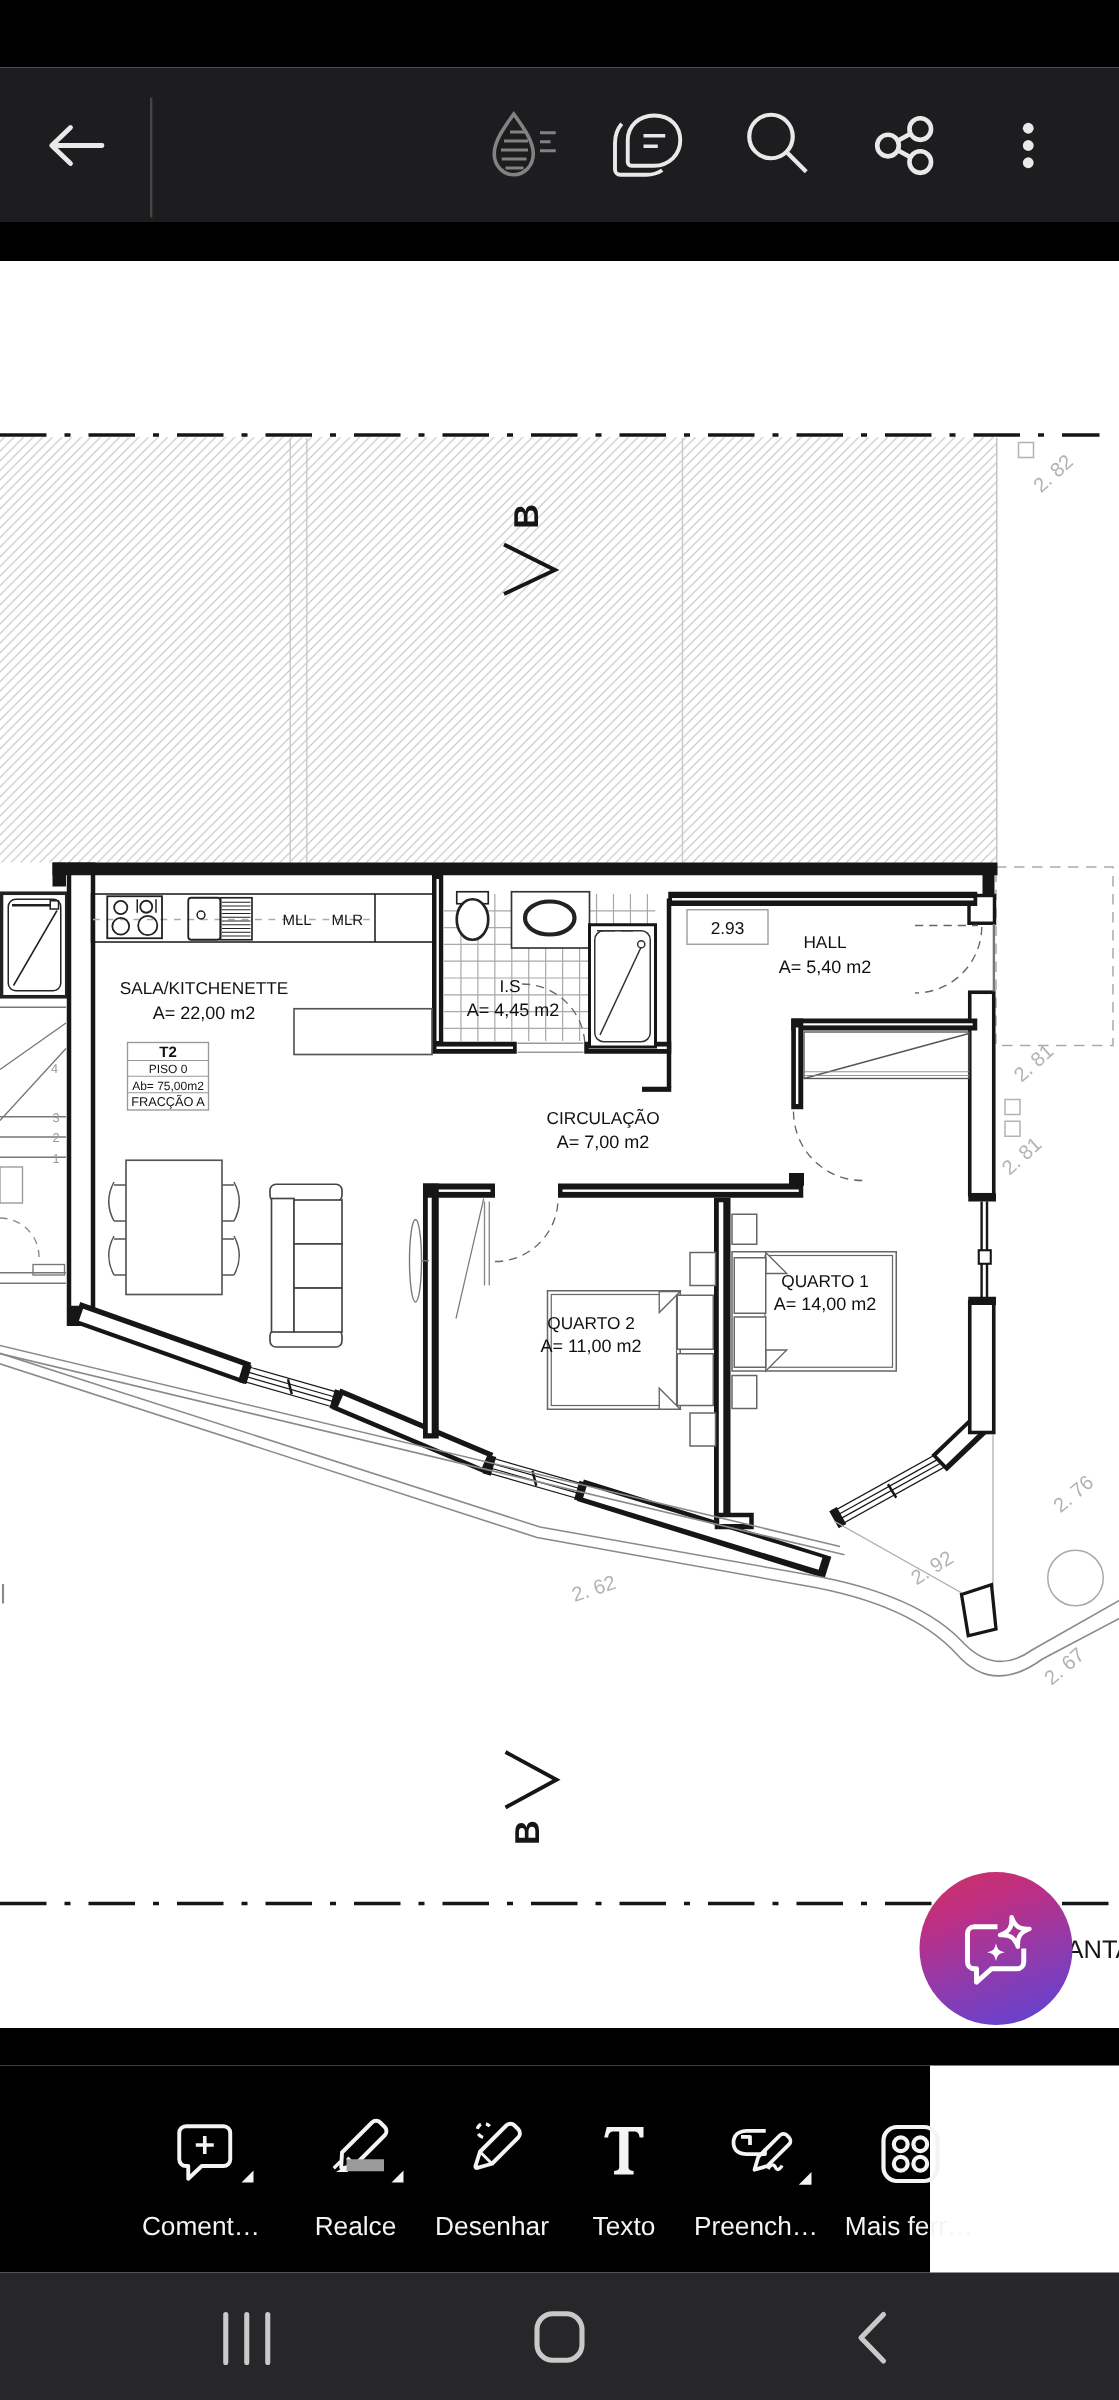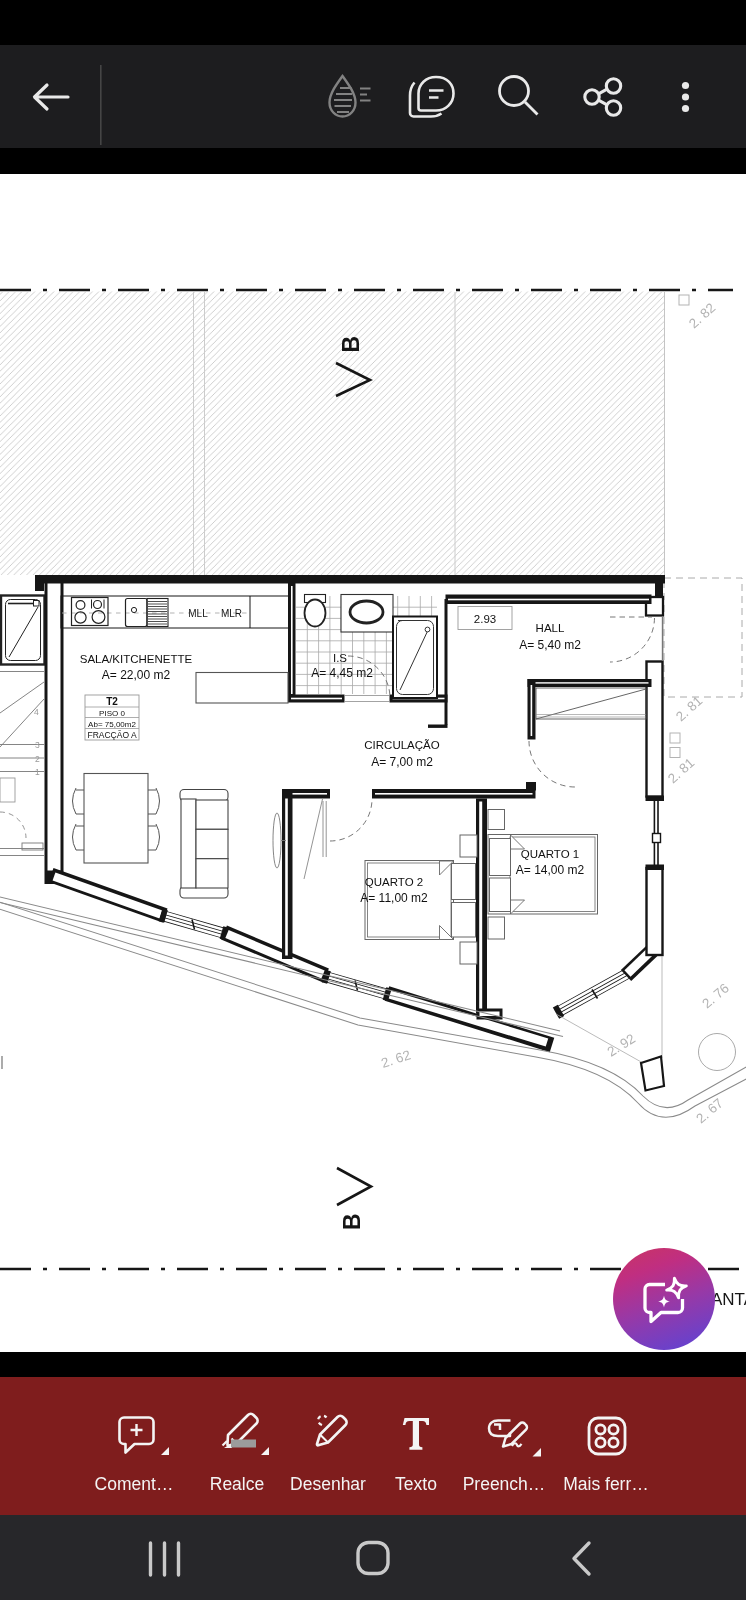--- a/index.html
+++ b/index.html
@@ -414,21 +414,21 @@
 <g stroke="#fff" stroke-width="3.3" fill="none" stroke-linejoin="round">
 <path d="M52 36.5 L36.5 36.5 C34 36.5 32 38.5 32 41 L32 60 C32 62.5 34 64.5 36.5 64.5 L38 64.5 L38 73.5 L48 64.5 L65 64.5 C67.5 64.5 69.5 62.5 69.5 60 L69.5 51"></path>
 <path d="M63.5 30 C64.5 36.6 66.9 39 73.5 40 C66.9 41 64.5 43.4 63.5 50 C62.5 43.4 60.1 41 53.5 40 C60.1 39 62.5 36.6 63.5 30 Z" fill="#ad3597" stroke-width="3" transform="rotate(-12 63.5 40)"></path>
 </g>
 <path d="M51 47.5 C51.8 51.6 53 52.8 57 53.5 C53 54.2 51.8 55.4 51 59.5 C50.2 55.4 49 54.2 45 53.5 C49 52.8 50.2 51.6 51 47.5 Z" fill="#fff"></path>
 </svg>
 </div>
 
 <div class="abs" style="left:0;top:1352px;width:746px;height:25px;background:#000;"></div>
 
-<div class="abs" style="left:0;top:1377px;width:746px;height:138px;background:#7f1d1d;color:#f4f4f4;">
+<div class="abs" style="left:0;top:1377px;width:620px;height:138px;background:#000000;color:#f4f4f4;">
 <svg width="746" height="138" viewBox="0 0 746 138" font-family="Liberation Sans,sans-serif">
 
 <g stroke="#f4f4f4" fill="none" stroke-width="2.6" stroke-linejoin="round">
 <path d="M124 40.5 h25 c2.5 0 4.5 2 4.5 4.5 v17.5 c0 2.5 -2 4.5 -4.5 4.5 h-14.5 l-9 8.5 v-8.5 h-1.5 c-2.5 0 -4.5 -2 -4.5 -4.5 v-17.5 c0 -2.5 2 -4.5 4.5 -4.5 Z"></path>
 <path d="M136.5 47 v12 M130.5 53 h12" stroke-width="2.4"></path>
 </g>
 <path d="M169 70 v8 h-8 Z" fill="#f4f4f4"></path>
 
 <g stroke="#f4f4f4" fill="none" stroke-width="2.6" stroke-linejoin="round">
 <path d="M228 58 L248 38 C249.5 36.5 252 36.5 253.5 38 L256.5 41 C258 42.5 258 45 256.5 46.5 L236.5 66.5 L229 68.5 C228 68.8 227.2 68 227.5 67 Z"></path>

